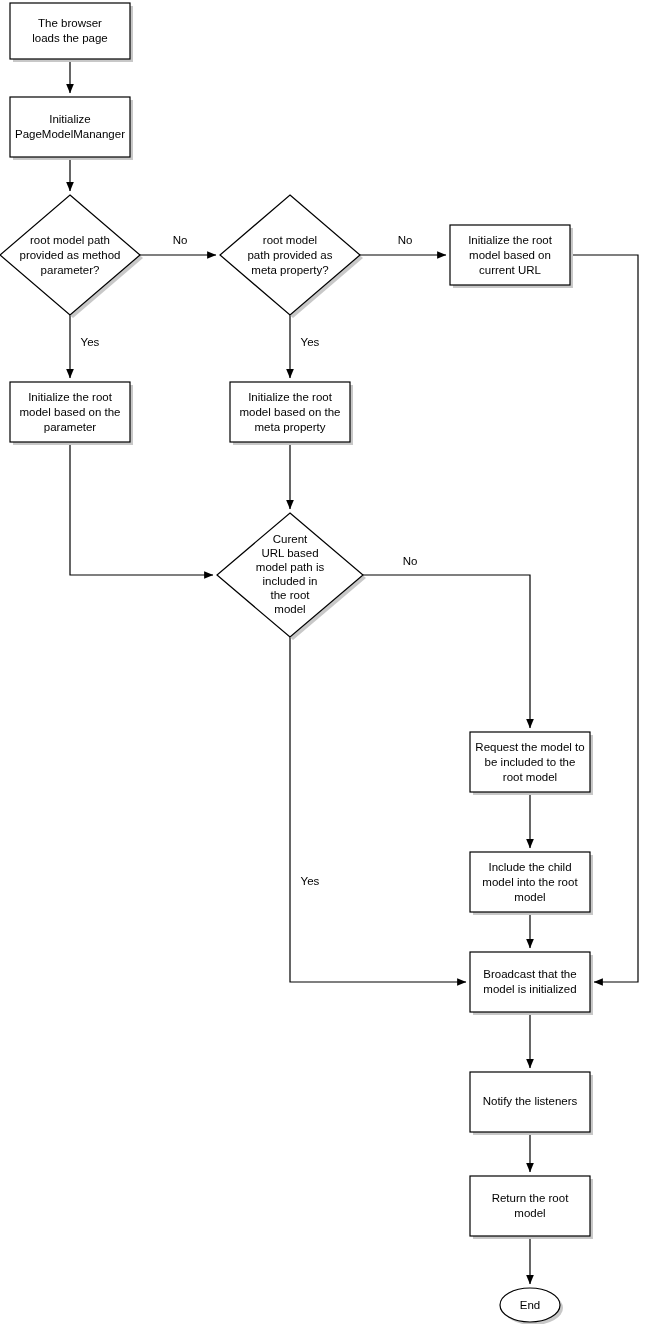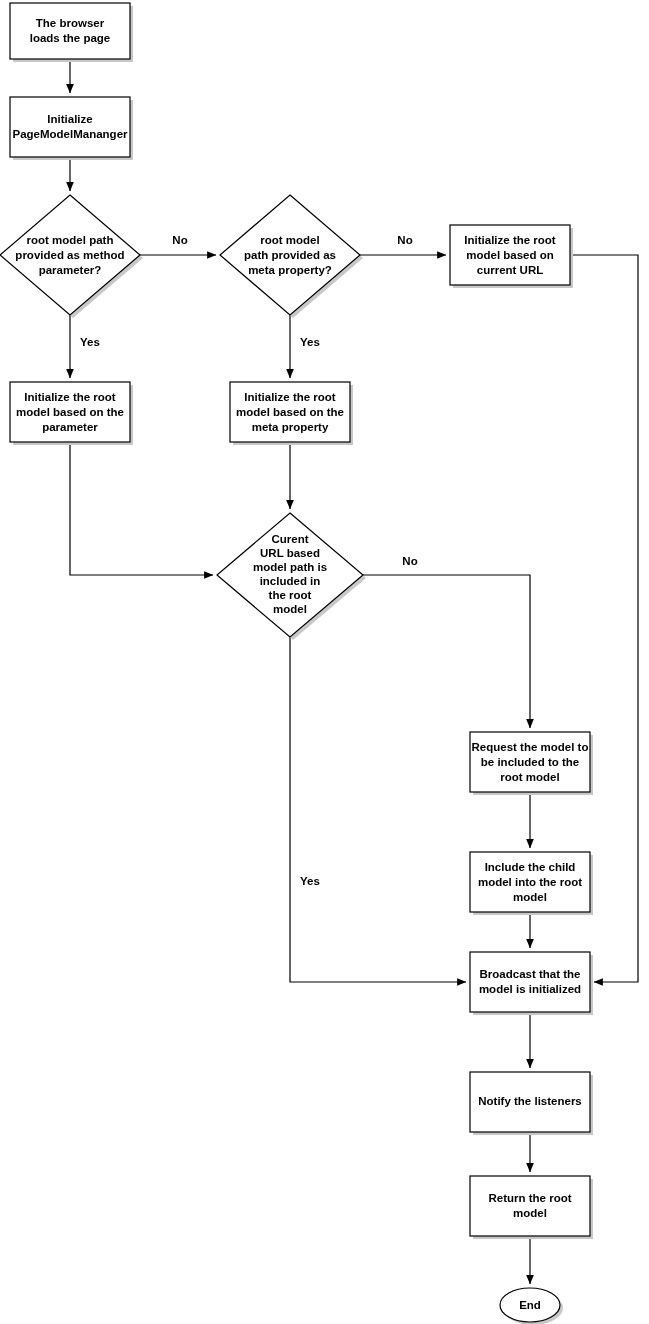--- a/index.html
+++ b/index.html
@@ -10,21 +10,20 @@
   }
   body {
     font-family: "Liberation Sans", sans-serif;
   }
   #diagram-root {
     position: relative;
     width: 649px;
     height: 1324px;
     background: #ffffff;
     overflow: hidden;
-    font-weight: bold;
   }
   #flow-svg {
     position: absolute;
     left: 0;
     top: 0;
     width: 649px;
     height: 1324px;
   }
   .node-label {
     font-family: "Liberation Sans", sans-serif;

